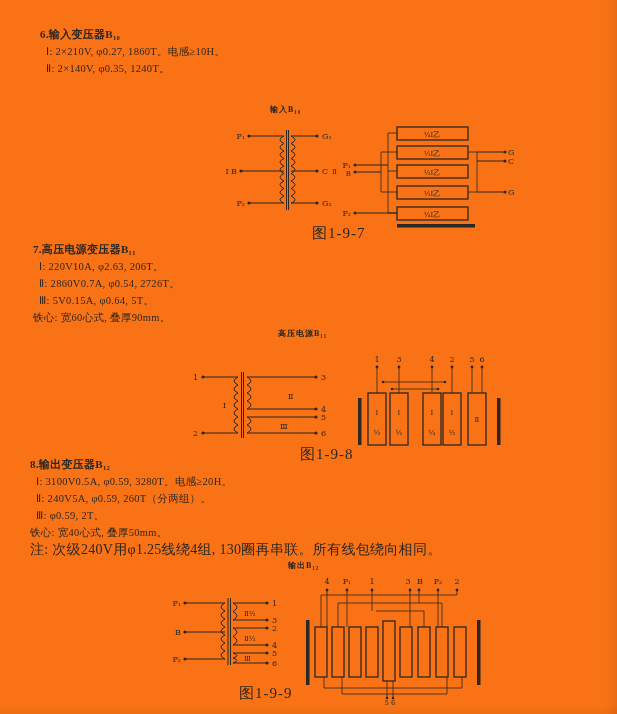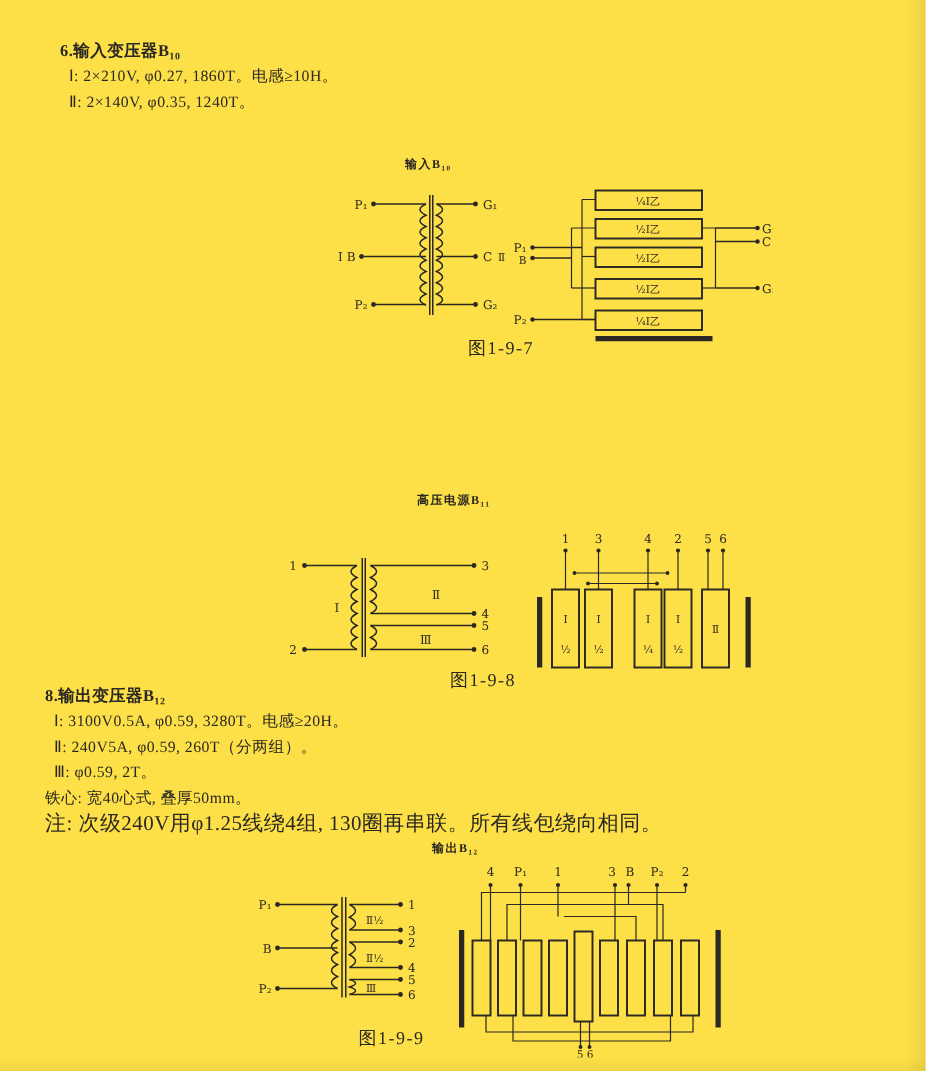--- a/index.html
+++ b/index.html
@@ -1,31 +1,31 @@
 <!DOCTYPE html>
 <html><head>
 <meta charset="utf-8">
 <style>
   html,body { margin:0; padding:0; background:#e8e6e1; }
   .page {
     position:relative; width:617px; height:714px; margin:0 auto;
-    background:#fde047; overflow:hidden;
+    background:#f97316; overflow:hidden;
     font-family:"Liberation Serif", serif; color:#2b2722;
   }
   .edge-right { position:absolute; right:0; top:0; width:12px; height:100%;
     background:linear-gradient(90deg, rgba(0,0,0,0), rgba(0,0,0,0.07)); }
   .edge-bottom { position:absolute; left:0; bottom:0; width:100%; height:10px;
     background:linear-gradient(180deg, rgba(0,0,0,0), rgba(0,0,0,0.05)); }
   .sec { position:absolute; letter-spacing:0.3px; }
   .sec .h { font-weight:bold; font-size:11px; line-height:17px; }
   .sec .t { font-size:10.5px; line-height:17px; }
   .sec .ind { margin-left:6px; }
   .sec .note { font-size:14px; line-height:15px; margin-top:1px; }
   .figtitle { position:absolute; font-size:8px; font-weight:bold; text-align:left; letter-spacing:1px; }
-  .figcap { position:absolute; font-size:12px; letter-spacing:1px; }
+  .figcap { position:absolute; font-size:15px; letter-spacing:1px; }
   svg.fig { position:absolute; }
   .ln { stroke:#2b2722; stroke-width:1; fill:none; }
   .lnthin { stroke:#2b2722; stroke-width:0.8; fill:none; }
   .dot { fill:#2b2722; }
   .bx { fill:none; stroke:#2b2722; stroke-width:1.3; }
   .bar { fill:#2b2722; }
   svg text { font-family:"DejaVu Serif", serif; font-size:8px; fill:#2b2722; }
   svg text.small { font-size:7px; }
   svg text.boxlab { font-size:7px; text-anchor:middle; }
 </style>
@@ -109,20 +109,27 @@
       <text x="126" y="62" text-anchor="end" class="small">B</text>
       <text x="126" y="102" text-anchor="end">P₂</text>
       <text x="283" y="41">G₁</text>
       <text x="283" y="50">C</text>
       <text x="283" y="81">G₂</text>
       <rect class="bar" x="172" y="110" width="78" height="3.5"></rect>
     </g>
   </svg>
   <div class="figcap" style="left:312px; top:224px;">图1-9-7</div>
 
+  <div class="sec" style="left:33px; top:241px;">
+    <div class="h">7.高压电源变压器B₁₁</div>
+    <div class="t ind">Ⅰ: 220V10A, φ2.63, 206T。</div>
+    <div class="t ind">Ⅱ: 2860V0.7A, φ0.54, 2726T。</div>
+    <div class="t ind">Ⅲ: 5V0.15A, φ0.64, 5T。</div>
+    <div class="t">铁心: 宽60心式, 叠厚90mm。</div>
+  </div>
 
   <div class="figtitle" style="left:278px; top:328px; width:110px;">高压电源B₁₁</div>
 
   <svg class="fig" style="left:185px; top:352px;" width="325" height="95" viewBox="0 0 325 95">
     <g>
       <line class="ln" x1="56.5" y1="20" x2="56.5" y2="86"></line>
       <line class="ln" x1="58.5" y1="20" x2="58.5" y2="86"></line>
       <path class="ln" d="M53,25 q-8,4 0,8 q-8,4 0,8 q-8,4 0,8 q-8,4 0,8 q-8,4 0,8 q-8,4 0,8 q-8,4 0,8"></path>
       <path class="ln" d="M62,25 q8,4 0,8 q8,4 0,8 q8,4 0,8 q8,4 0,8"></path>
       <path class="ln" d="M62,65 q8,4 0,8 q8,4 0,8"></path>

